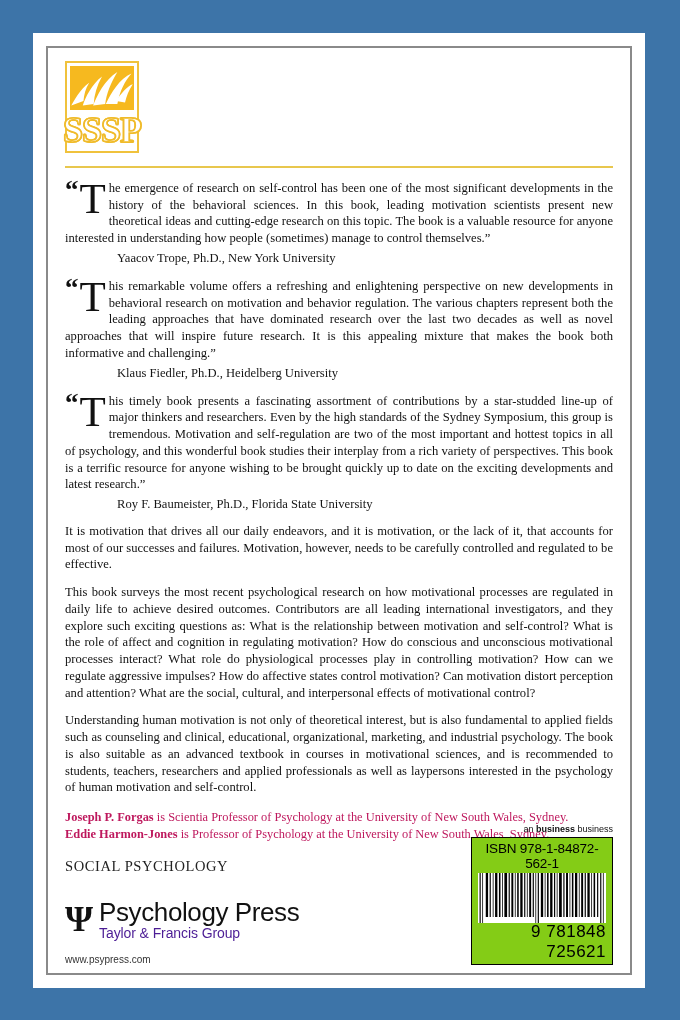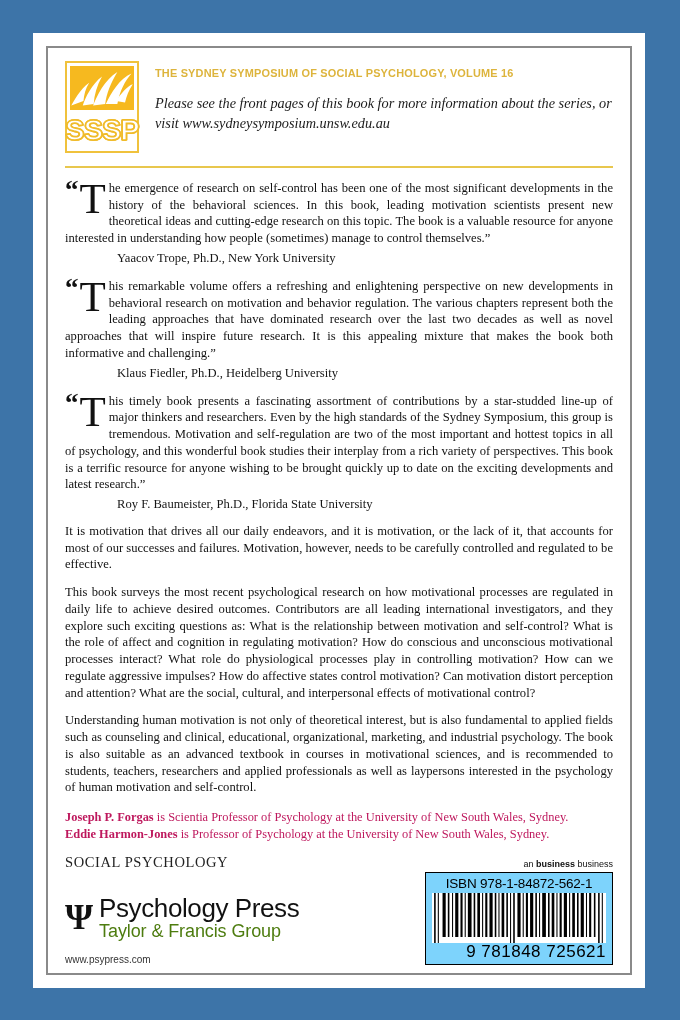--- a/index.html
+++ b/index.html
@@ -67,23 +67,23 @@
     height: 44px;
     position: relative;
     overflow: hidden;
   }
   .sssp-opera svg { display: block; width: 100%; height: 100%; }
   .sssp-word {
     flex: 1 1 auto;
     display: flex;
     align-items: center;
     justify-content: center;
-    font-family: Liberation Sans, sans-serif;
-    font-weight: bold;
-    font-size: 29px;
+    font-family: Liberation Serif, serif;
+    font-weight: bold;
+    font-size: 36px;
     letter-spacing: -1px;
     color: #ffffff;
     -webkit-text-stroke: 1.6px #f0bb2a;
     text-shadow:
       -1px 0 #f0bb2a, 1px 0 #f0bb2a, 0 -1px #f0bb2a, 0 1px #f0bb2a;
     line-height: 1;
     padding-top: 2px;
     text-align: center;
   }
 
@@ -200,22 +200,22 @@
   }
   .pp-words { line-height: 1; }
   .pp-name {
     font-family: "Liberation Sans", sans-serif;
     font-size: 26px;
     color: #111;
     letter-spacing: -0.4px;
   }
   .pp-sub {
     font-family: "Liberation Sans", sans-serif;
-    font-size: 18px;
-    color: #4d7c0f;
+    font-size: 14px;
+    color: #4c1d95;
     margin-top: 1px;
     letter-spacing: -0.1px;
   }
   .pp-url {
     font-family: "Liberation Sans", sans-serif;
     font-size: 10px;
     color: #333;
     margin-top: 14px;
   }
 
@@ -223,23 +223,23 @@
   .informa {
     font-family: "Liberation Sans", sans-serif;
     font-size: 9px;
     color: #111;
     margin-bottom: 3px;
   }
   .informa b { font-weight: bold; }
 
   .isbn-box {
     border: 1.6px solid #000;
-    background: #7dd3fc;
+    background: #84cc16;
     padding: 3px 6px 2px 6px;
-    width: 188px;
+    width: 142px;
     box-sizing: border-box;
   }
   .isbn-text {
     font-family: "Liberation Sans", sans-serif;
     font-size: 13.5px;
     text-align: center;
     color: #000;
     letter-spacing: -0.2px;
     margin-bottom: 2px;
   }
@@ -282,24 +282,20 @@
             <path d="M2 52 C6 46 16 30 30 22 C24 30 22 38 21 46 Z" fill="#ffffff"></path>
             <path d="M20 52 C24 42 34 24 50 14 C42 26 38 38 37 50 Z" fill="#ffffff"></path>
             <path d="M36 52 C42 40 54 18 74 8 C64 22 57 36 55 50 Z" fill="#ffffff"></path>
             <path d="M56 50 C64 36 78 16 96 10 C86 20 78 32 74 50 Z" fill="#ffffff"></path>
             <path d="M72 46 C80 36 90 26 98 24 C92 32 88 40 86 48 Z" fill="#ffffff"></path>
           </svg>
         </div>
         <div class="sssp-word">SSSP</div>
       </div>
 
-      <div class="header-text">
-        <div class="series-title">THE SYDNEY SYMPOSIUM OF SOCIAL PSYCHOLOGY, VOLUME 16</div>
-        <div class="series-note">Please see the front pages of this book for more information about the series, or visit www.sydneysymposium.unsw.edu.au</div>
-      </div>
     </div>
 
     <hr class="gold-rule">
 
     <div class="quote">
       <p class="quote-body"><span class="openquote">“</span><span class="dropcap">T</span><span>he emergence of research on self-control has been one of the most significant developments in the history of the behavioral sciences. In this book, leading motivation scientists present new theoretical ideas and cutting-edge research on this topic. The book is a valuable resource for anyone interested in understanding how people (sometimes) manage to control themselves.”</span></p>
       <div class="attribution">Yaacov Trope, Ph.D., New York University</div>
     </div>
 
     <div class="quote">

